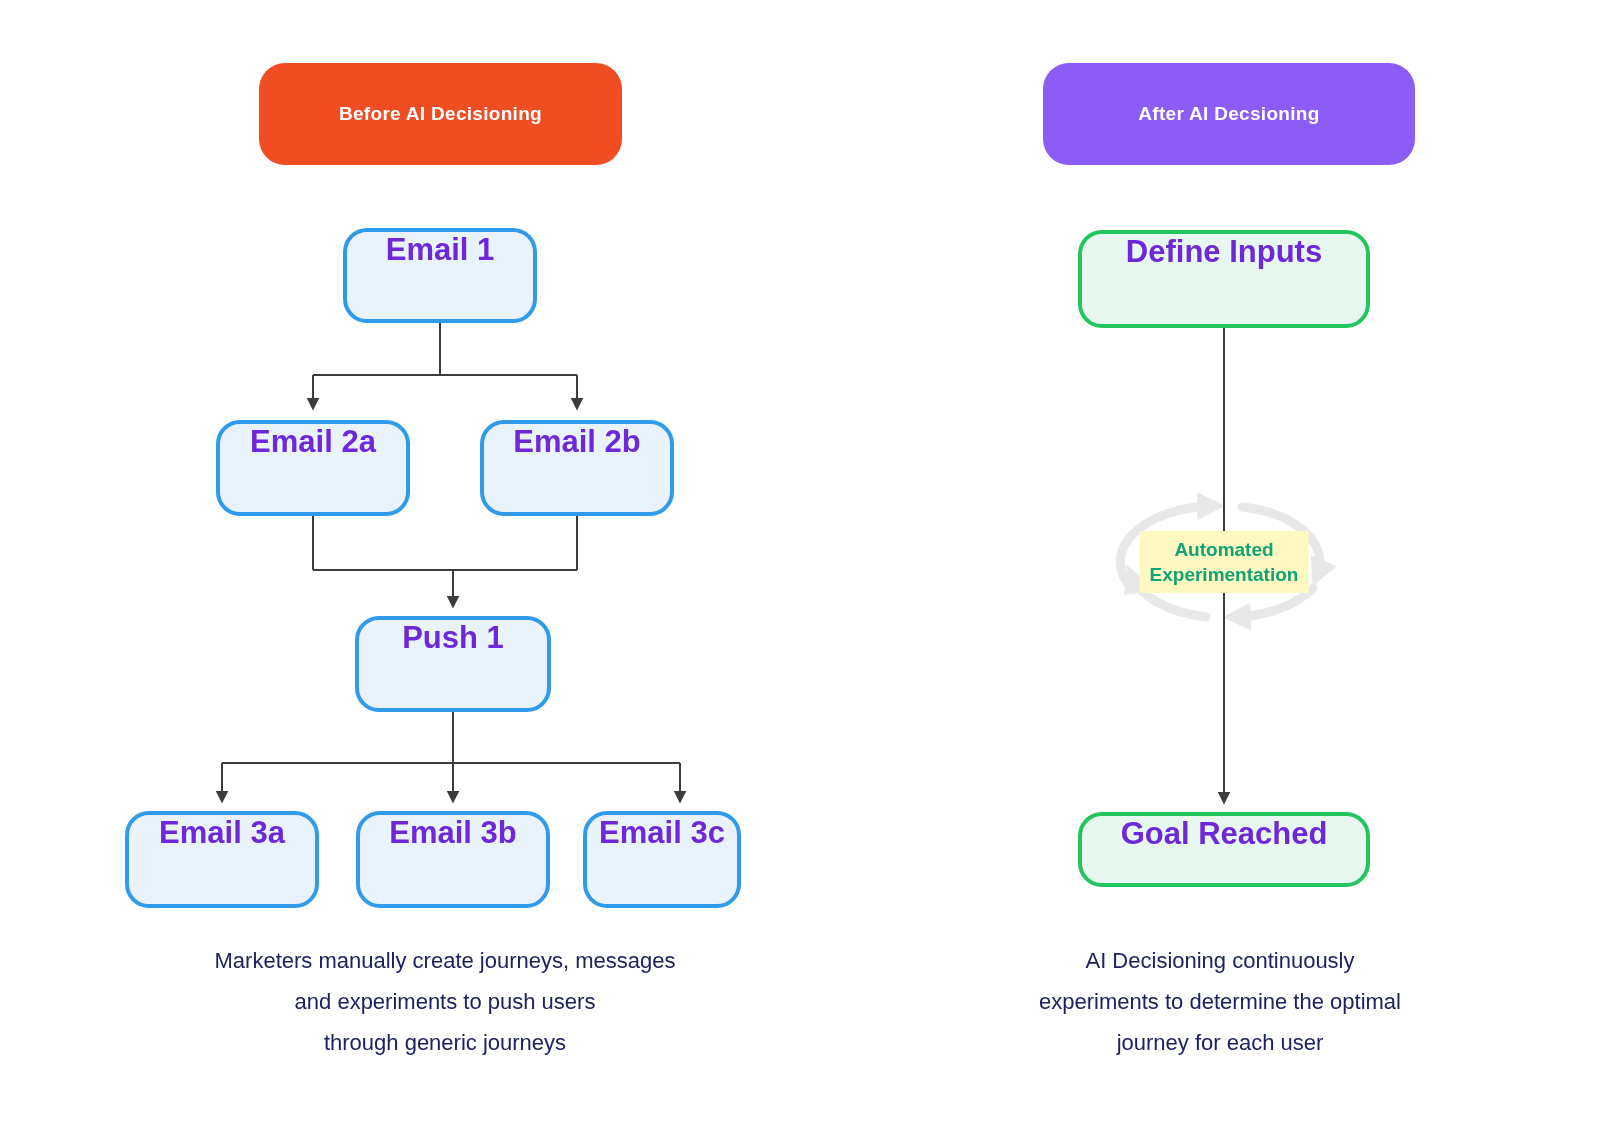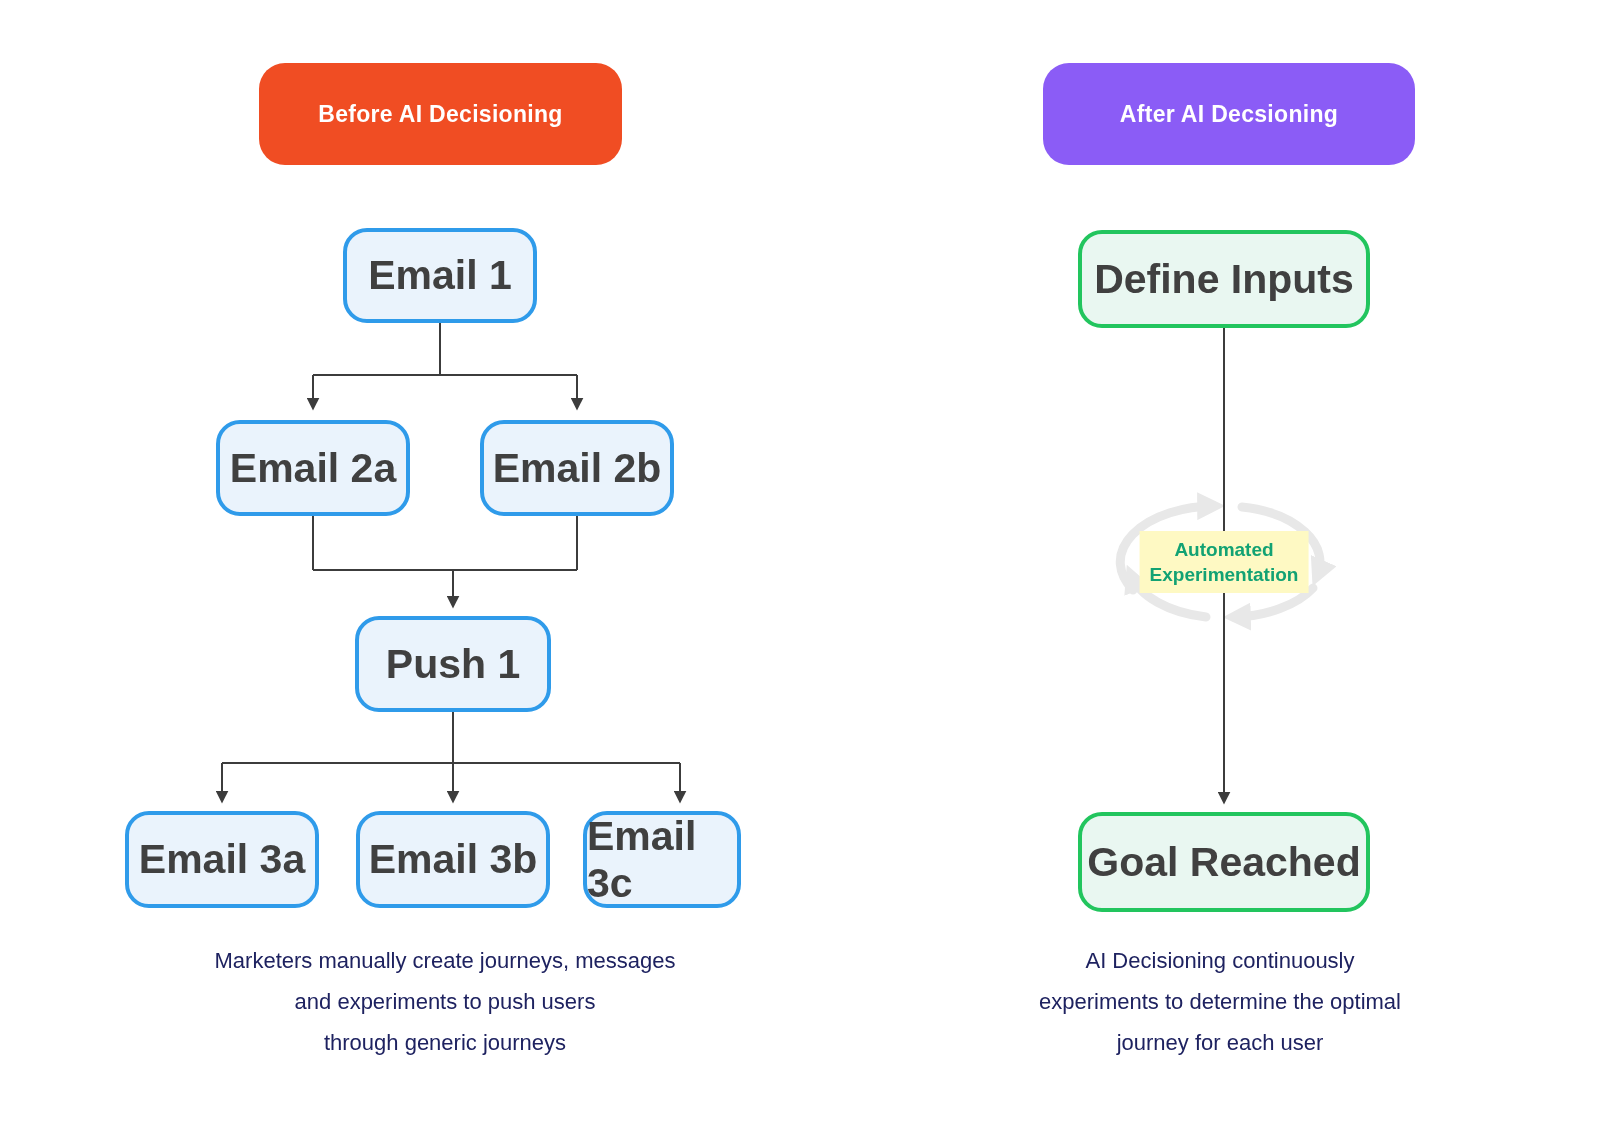--- a/index.html
+++ b/index.html
@@ -22,54 +22,53 @@
     pointer-events: none;
   }
   .badge {
     position: absolute;
     border-radius: 26px;
     display: flex;
     align-items: center;
     justify-content: center;
     color: #ffffff;
     font-weight: bold;
-    font-size: 23px;
+    font-size: 19px;
     letter-spacing: 0.3px;
   }
   .badge.before { left: 259px; top: 63px; width: 363px; height: 102px; background: #F04D23; }
   .badge.after  { left: 1043px; top: 63px; width: 372px; height: 102px; background: #8b5cf6; }
 
   .node {
     position: absolute;
     border-radius: 24px;
     display: flex;
-    align-items: center;
     justify-content: center;
     font-weight: bold;
-    font-size: 41px;
-    color: #404040;
+    font-size: 31px;
+    color: #6d28d9;
     box-sizing: border-box;
   }
   .node.blue {
     background: #EAF3FC;
     border: 4px solid #2F9BEA;
   }
   .node.green {
     background: #E9F7F1;
     border: 4px solid #22c55e;
   }
   .n-email1  { left: 343px; top: 228px; width: 194px; height: 95px; }
   .n-email2a { left: 216px; top: 420px; width: 194px; height: 96px; }
   .n-email2b { left: 480px; top: 420px; width: 194px; height: 96px; }
   .n-push1   { left: 355px; top: 616px; width: 196px; height: 96px; }
   .n-email3a { left: 125px; top: 811px; width: 194px; height: 97px; }
   .n-email3b { left: 356px; top: 811px; width: 194px; height: 97px; }
   .n-email3c { left: 583px; top: 811px; width: 158px; height: 97px; }
   .n-define  { left: 1078px; top: 230px; width: 292px; height: 98px; }
-  .n-goal    { left: 1078px; top: 812px; width: 292px; height: 100px; }
+  .n-goal    { left: 1078px; top: 812px; width: 292px; height: 75px; }
 
   .loop-label {
     position: absolute;
     left: 1224px; top: 562px;
     transform: translate(-50%, -50%);
     background: #fef9c3;
     padding: 6px 10px;
     text-align: center;
     color: #12A273;
     font-weight: bold;

